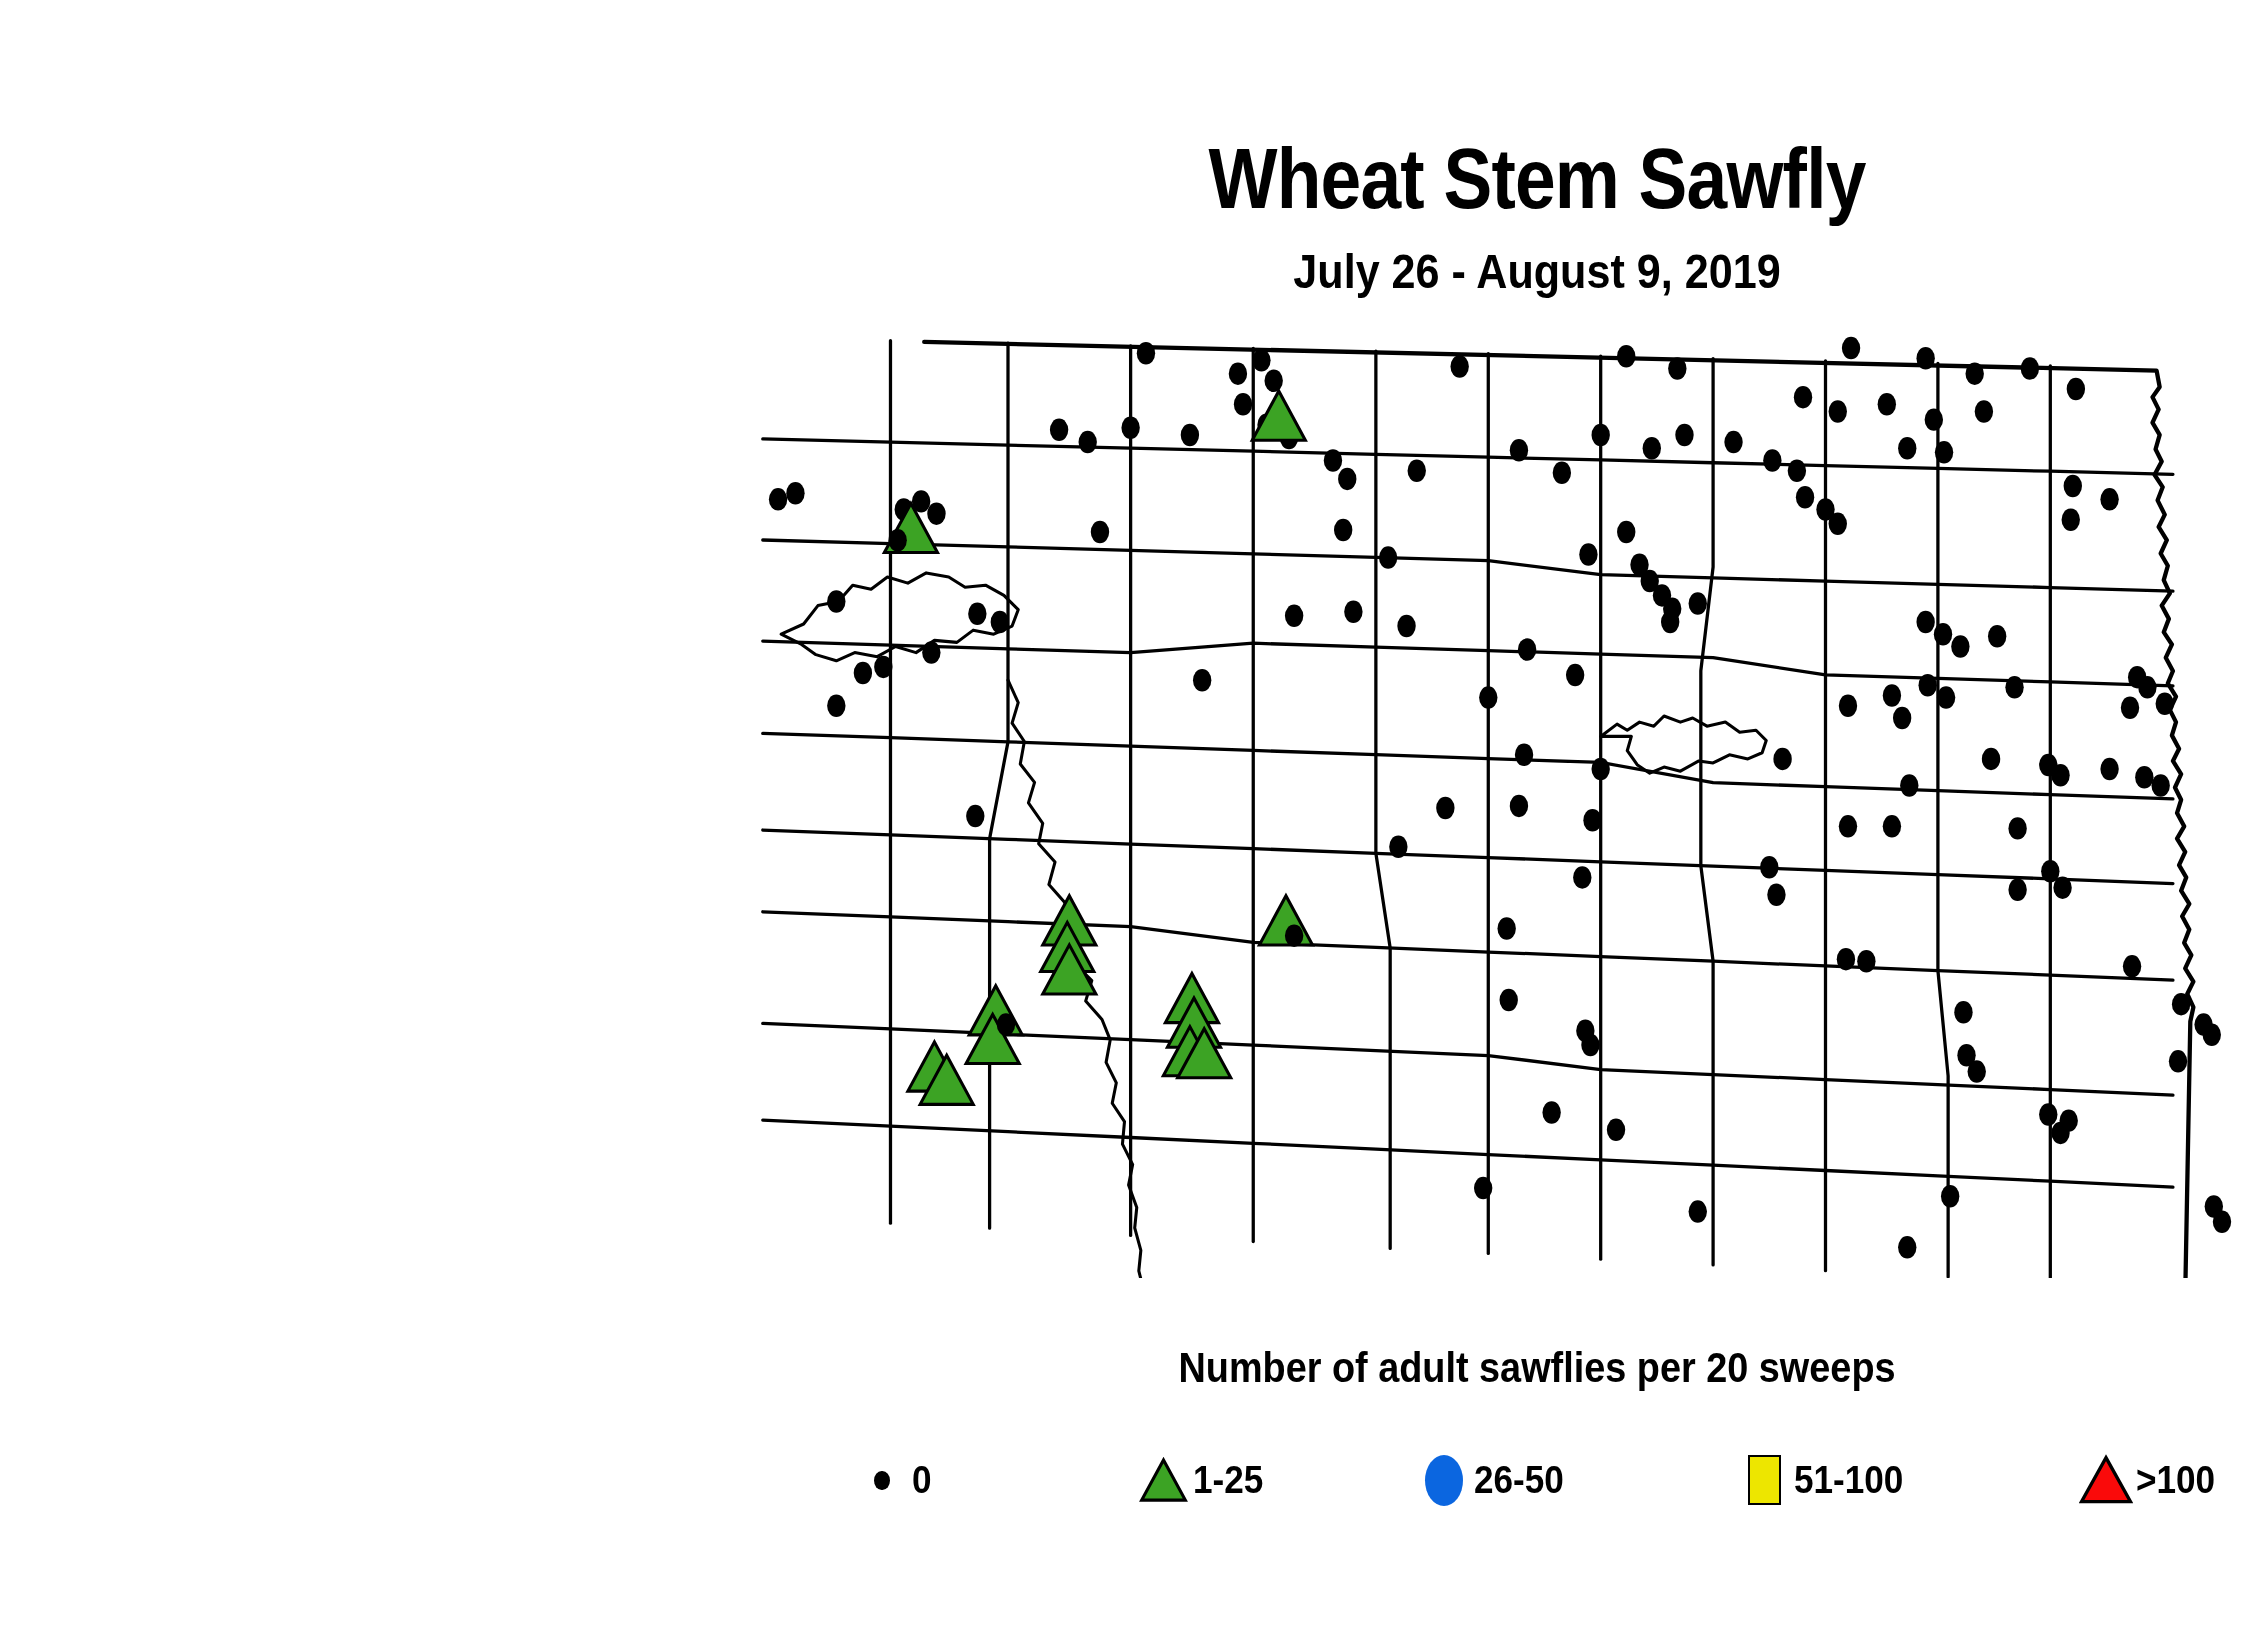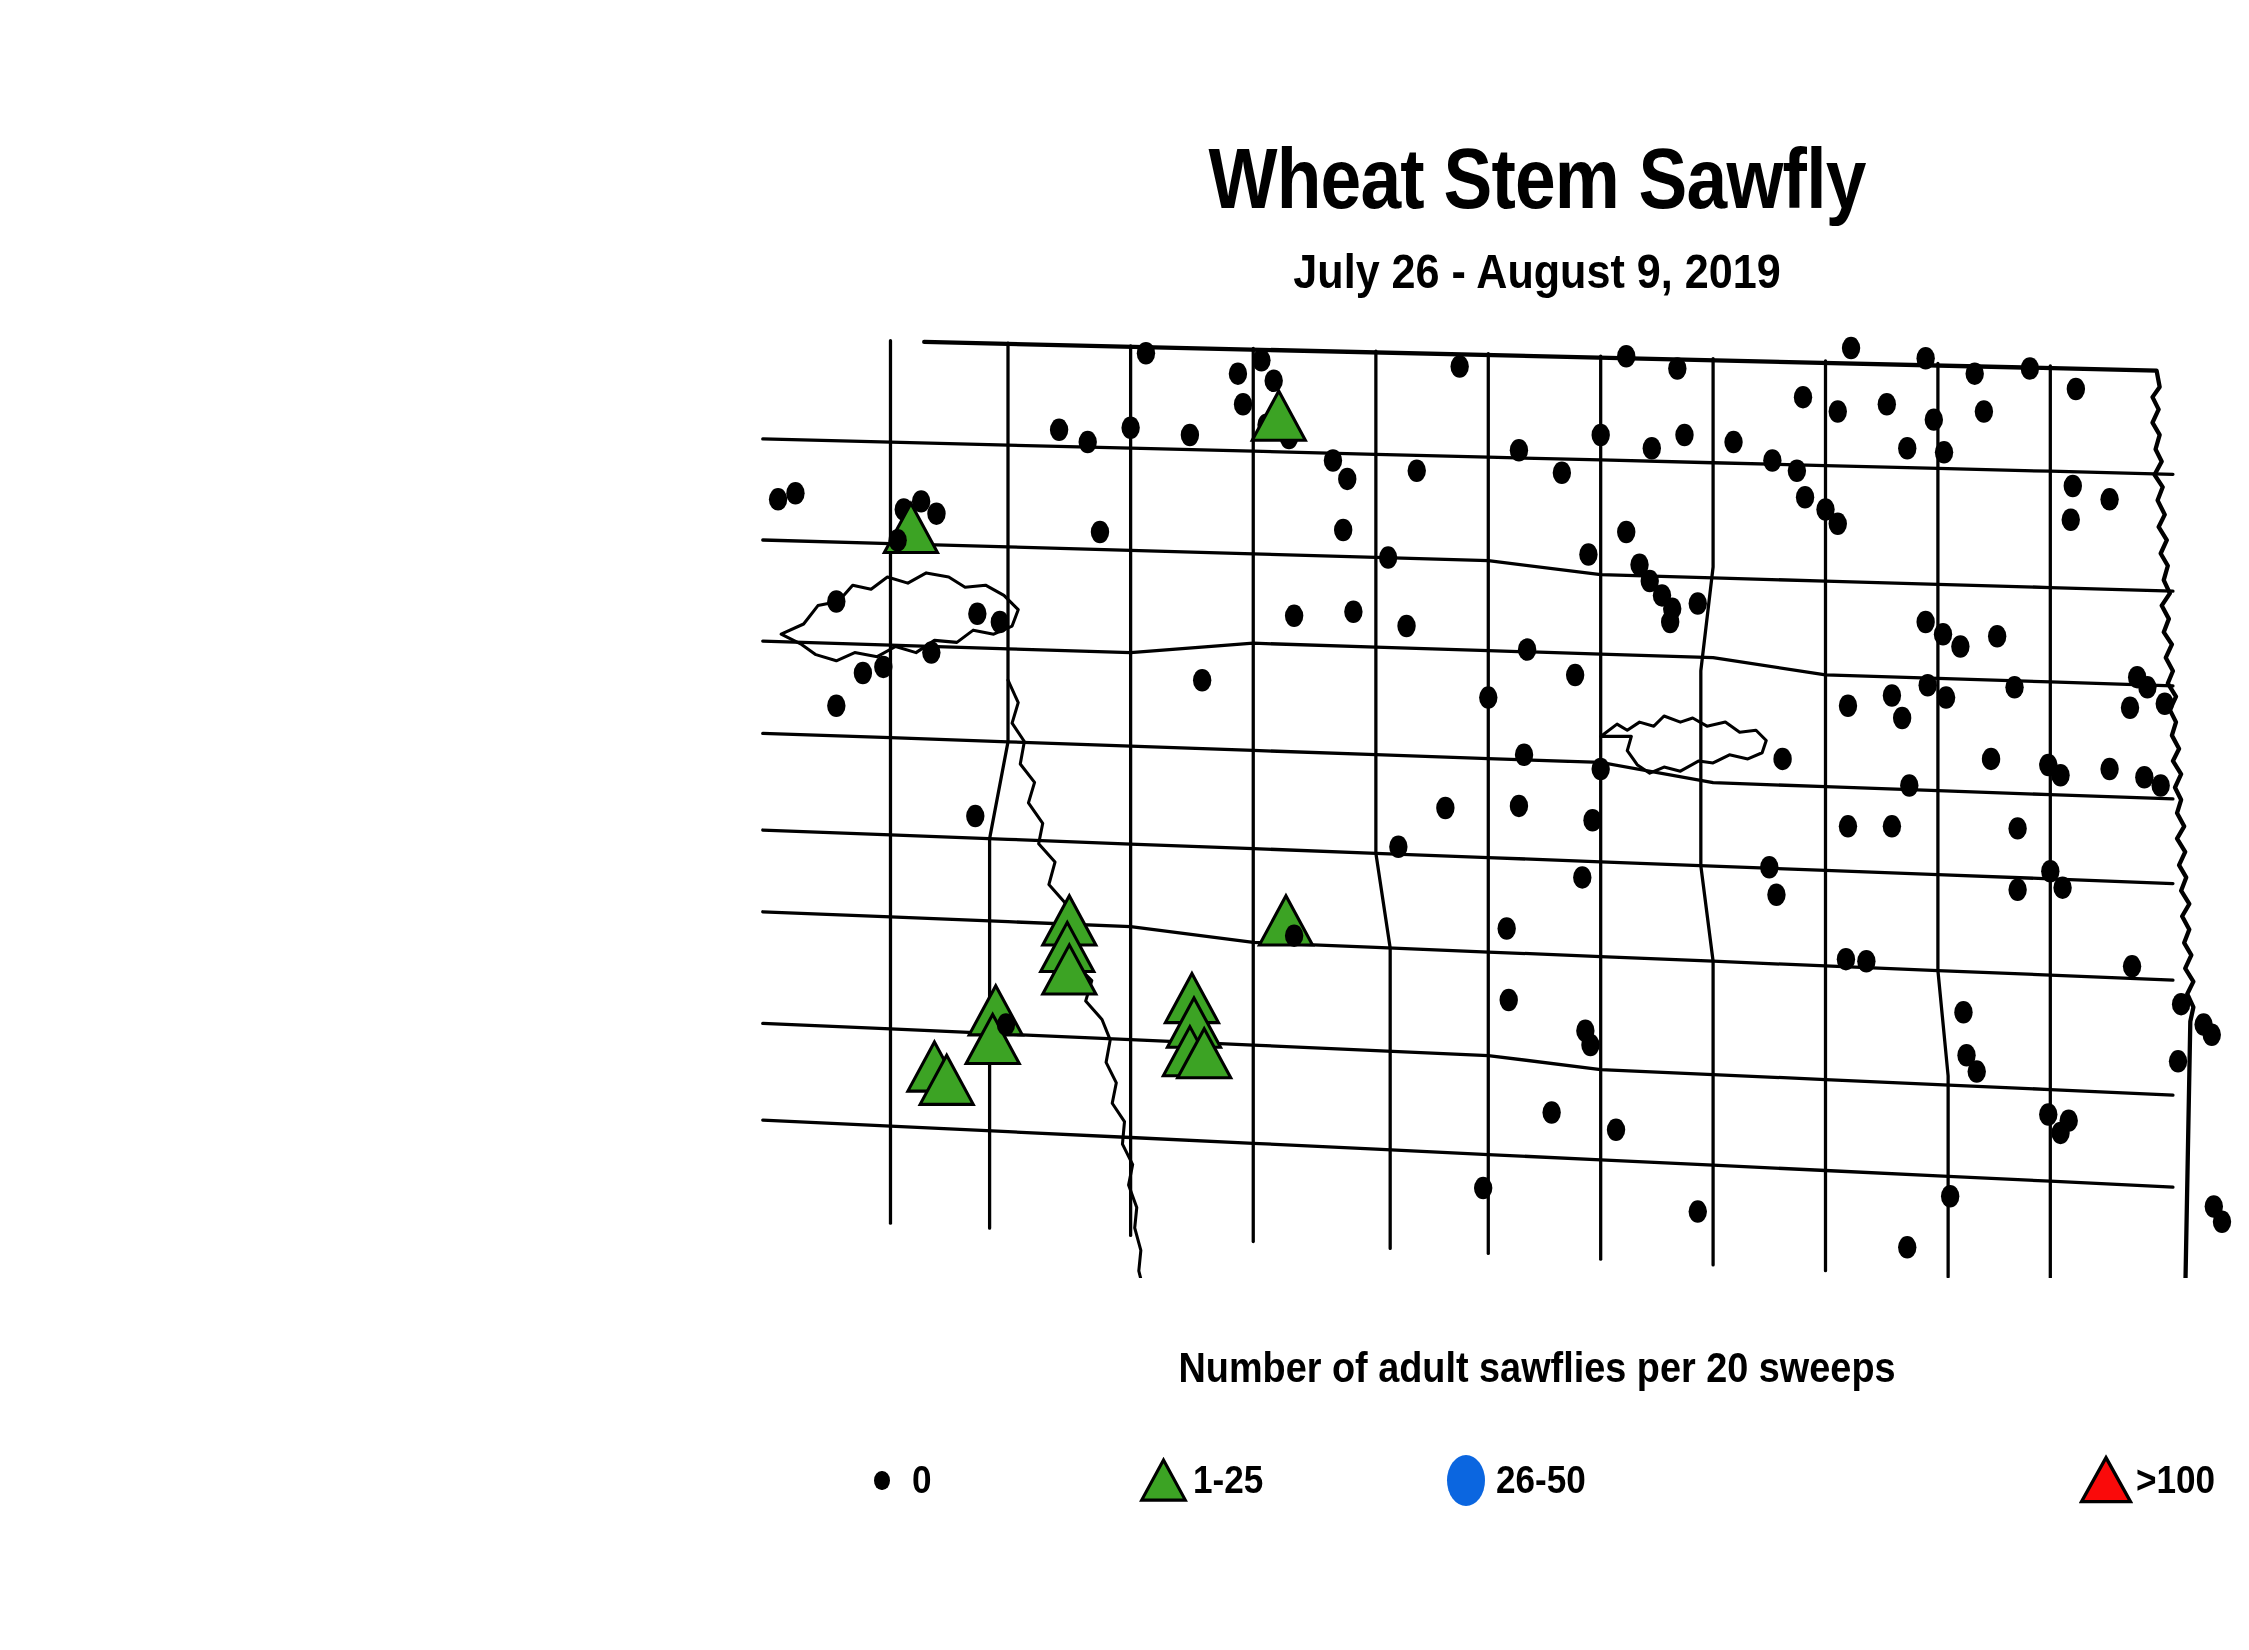--- a/index.html
+++ b/index.html
@@ -246,25 +246,31 @@
       <span class="leg-lab">0</span>
     </div>
     <div class="leg-item" style="left:281px;">
       <span class="leg-sym">
         <svg width="49" height="47" viewBox="0 0 110 104">
             <polygon points="55,6 104,96 6,96" fill="#3CA324" stroke="#000" stroke-width="7"></polygon>
           </svg>
       </span>
       <span class="leg-lab">1-25</span>
     </div>
-    <div class="leg-item" style="left:584px;">
+    <div class="leg-item" style="left:562px;">
       <span class="leg-sym">
           <span class="sym-circ"></span>
         </span>
       <span class="leg-lab">26-50</span>
+    </div>
+    <div class="leg-item" style="left:882px;">
+      <span class="leg-sym">
+          <span class="sym-sq"></span>
+        </span>
+      <span class="leg-lab">51-100</span>
     </div>
     <div class="leg-item" style="left:1224px;">
       <span class="leg-sym">
         <svg width="58" height="54" viewBox="0 0 130 120">
             <polygon points="65,6 124,112 6,112" fill="#FA0A0A" stroke="#000" stroke-width="8"></polygon>
           </svg>
       </span>
       <span class="leg-lab">&gt;100</span>
     </div>
   </div>

